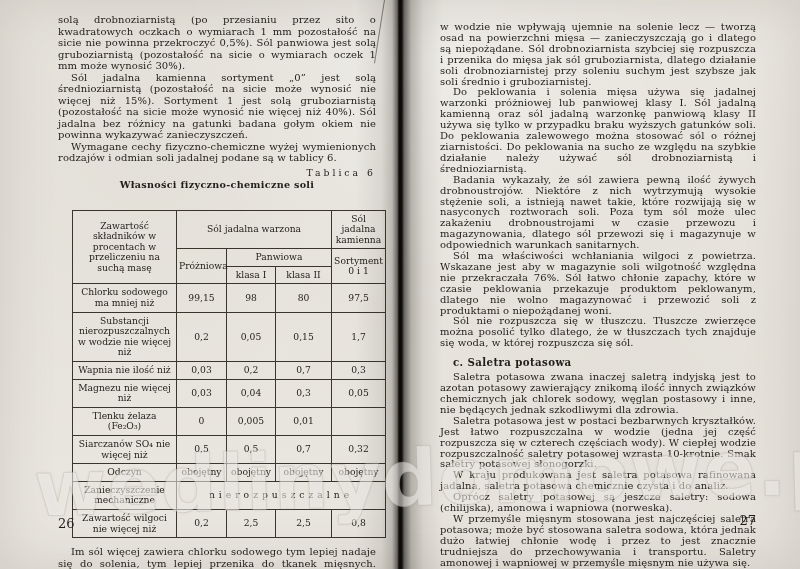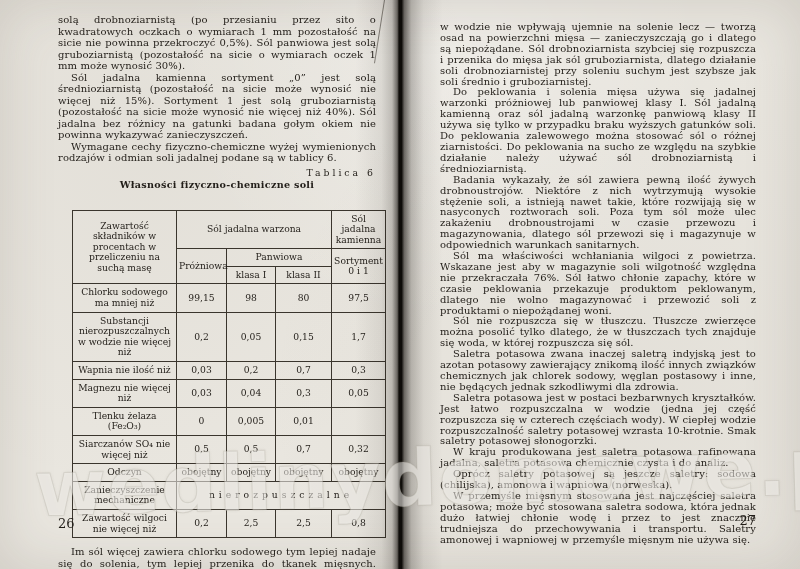--- a/index.html
+++ b/index.html
@@ -189,20 +189,21 @@
   </div>
 
   <div class="page page-right">
     <div class="rp-flow">
       <p class="body">w wodzie nie wpływają ujemnie na solenie lecz — tworzą osad na powierzchni mięsa — zanieczyszczają go i dlatego są niepożądane. Sól drobnoziarnista szybciej się rozpuszcza i przenika do mięsa jak sól gruboziarnista, dlatego działanie soli drobnoziarnistej przy soleniu suchym jest szybsze jak soli średnio i gruboziarnistej.</p>
       <p class="body indent">Do peklowania i solenia mięsa używa się jadalnej warzonki próżniowej lub panwiowej klasy I. Sól jadalną kamienną oraz sól jadalną warzonkę panwiową klasy II używa się tylko w przypadku braku wyższych gatunków soli. Do peklowania zalewowego można stosować sól o różnej ziarnistości. Do peklowania na sucho ze względu na szybkie działanie należy używać sól drobnoziarnistą i średnioziarnistą.</p>
       <p class="body indent">Badania wykazały, że sól zawiera pewną ilość żywych drobnoustrojów. Niektóre z nich wytrzymują wysokie stężenie soli, a istnieją nawet takie, które rozwijają się w nasyconych roztworach soli. Poza tym sól może ulec zakażeniu drobnoustrojami w czasie przewozu i magazynowania, dlatego sól przewozi się i magazynuje w odpowiednich warunkach sanitarnych.</p>
       <p class="body indent">Sól ma właściwości wchłaniania wilgoci z powietrza. Wskazane jest aby w magazynie soli wilgotność względna nie przekraczała 76%. Sól łatwo chłonie zapachy, które w czasie peklowania przekazuje produktom peklowanym, dlatego nie wolno magazynować i przewozić soli z produktami o niepożądanej woni.</p>
       <p class="body indent">Sól nie rozpuszcza się w tłuszczu. Tłuszcze zwierzęce można posolić tylko dlatego, że w tłuszczach tych znajduje się woda, w której rozpuszcza się sól.</p>
 
+      <div class="section-heading">c. Saletra potasowa</div>
 
       <p class="body indent">Saletra potasowa zwana inaczej saletrą indyjską jest to azotan potasowy zawierający znikomą ilość innych związków chemicznych jak chlorek sodowy, węglan postasowy i inne, nie będących jednak szkodliwymi dla zdrowia.</p>
       <p class="body indent">Saletra potasowa jest w postaci bezbarwnych kryształków. Jest łatwo rozpuszczalna w wodzie (jedna jej część rozpuszcza się w czterech częściach wody). W ciepłej wodzie rozpuszczalność saletry potasowej wzrasta 10-krotnie. Smak saletry potasowej słonogorzki.</p>
       <p class="body indent">W kraju produkowana jest saletra potasowa rafinowana jadalna, saletra potasowa chemicznie czysta i do analiz.</p>
       <p class="body indent">Oprócz saletry potasowej są jeszcze saletry: sodowa (chilijska), amonowa i wapniowa (norweska).</p>
       <p class="body indent">W przemyśle mięsnym stosowana jest najczęściej saletra potasowa; może być stosowana saletra sodowa, która jednak dużo łatwiej chłonie wodę i przez to jest znacznie trudniejsza do przechowywania i transportu. Saletry amonowej i wapniowej w przemyśle mięsnym nie używa się.</p>
     </div>
     <div class="pageno pageno-right">27</div>
   </div>
 

